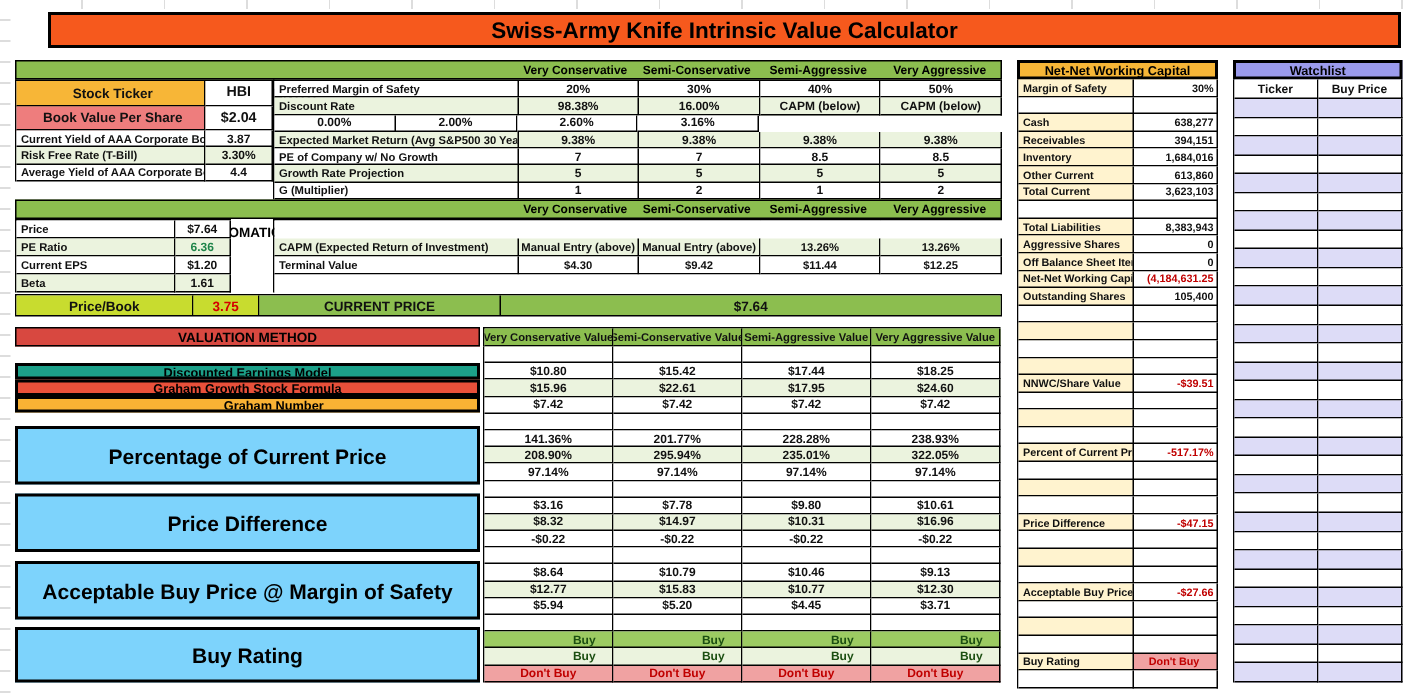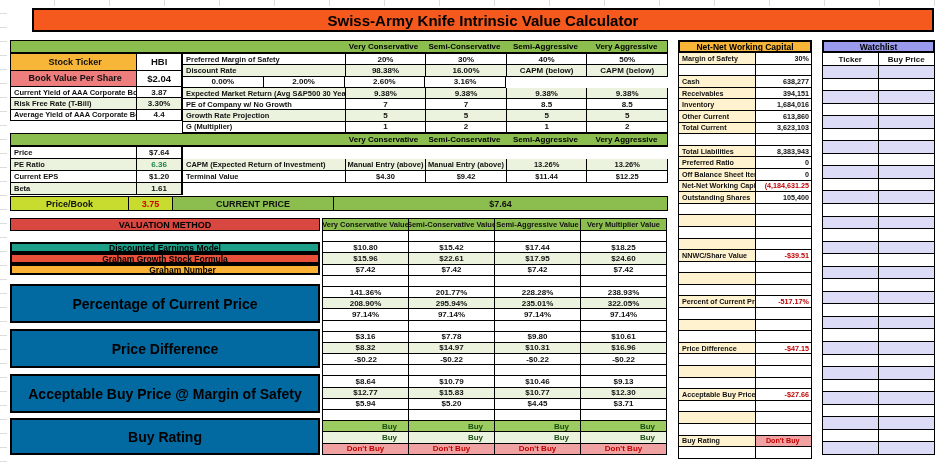--- a/index.html
+++ b/index.html
@@ -34,21 +34,21 @@
   .stock .i1 .lbl{background:#EE7D7D;justify-content:center;font-size:9px;}
   .stock .i0 .val,.stock .i1 .val{font-size:9.5px;}
   .stock div:nth-of-type(4) .cell{background:#EBF3DE;}
   
   .me{left:182px;top:53px;width:486px;border-left:1px solid #000;border-top:1px solid #000;}
   .me .row{height:11.3px;}
   .me .lbl{width:163px;font-size:7.5px;}
   .me .v{width:80.75px;}
   .me div:nth-of-type(even) .cell{background:#EBF3DE;}
   
-  .autostats{left:10px;top:146px;width:172px;border-left:1px solid #000;border-top:1px solid #000;}
+  .autostats{left:10px;top:146px;width:144px;border-left:1px solid #000;border-top:1px solid #000;}
   .autostats .row{height:12px;}
   .autostats .lbl{width:127px;font-size:7.5px;}
   .autostats .val{width:45px;justify-content:center;}
   .autostats div:nth-of-type(even) .cell{background:#EBF3DE;}
   .autostats .k-pe .val{color:#1E8449;}
   .autogrid{left:182px;top:146px;width:486px;border-top:1px solid #000;border-left:1px solid #000;}
   .autogrid .row{height:12px;}
   .autogrid .lbl{width:163px;font-size:7.5px;}
   .autogrid .v{width:80.75px;font-size:7.5px;}
   .autogrid div:nth-of-type(2) .cell{background:#EBF3DE;}
@@ -77,21 +77,21 @@
   .vlb.i0{top:242px;height:11px;font-size:8.5px;}
   .vlb.i1{top:253px;height:11px;font-size:8.5px;}
   .vlb.i2{top:264px;height:11px;font-size:8.5px;}
   .vlb.i3{top:284px;height:39px;font-size:14px;}
   .vlb.i4{top:329px;height:39px;font-size:14px;}
   .vlb.i5{top:374px;height:39px;font-size:14px;}
   .vlb.i6{top:418px;height:37px;font-size:14px;}
   .vlb.k-dem{background:#1CA089;}
   .vlb.k-ggsf{background:#E8503A;}
   .vlb.k-gn{background:#F9B234;padding-left:35px;}
-  .vlb.k-big{background:#0369a1;}
+  .vlb.k-big{background:#7dd3fc;}
   
   .nn-hdr{left:678px;top:40px;width:134px;height:13px;background:#F7B637;border:2px solid #000;
           display:flex;align-items:center;justify-content:center;font-size:8.5px;font-weight:bold;}
   .nn{left:678px;top:53px;width:134px;border-left:1px solid #000;}
   .nn .row{height:11.6px;}
   .nn .lbl{width:78px;background:#FFF3CF;font-size:7.2px;}
   .nn .val{width:56px;justify-content:flex-end;padding-right:2px;font-size:7.2px;}
   .nn .blank .lbl{background:#fff;}
   .nn .blank.shade .lbl{background:#FFF3CF;}
   .nn .k-neg .val{color:#C00000;}
@@ -289,21 +289,21 @@
   <div class="cell cp-lbl">CURRENT PRICE</div>
   <div class="cell cp-val">$7.64</div>
 </div>
 
 <div class="abs val-hdr-left">VALUATION METHOD</div>
 <div class="abs val-hdr-cols">
 
 <div class="cell i0">Very Conservative Value</div>
     <div class="cell i1">Semi-Conservative Value</div>
     <div class="cell i2">Semi-Aggressive Value</div>
-    <div class="cell i3">Very Multiplier Value</div>
+    <div class="cell i3">Very Aggressive Value</div>
   </div>
 
 <div>
 
     <div class="vlb i0 k-dem">Discounted Earnings Model</div>
 
     <div class="vlb i1 k-ggsf">Graham Growth Stock Formula</div>
 
     <div class="vlb i2 k-gn">Graham Number</div>
 
@@ -501,21 +501,21 @@
       <div class="cell lbl"></div>
       <div class="cell val"></div>
     </div>
 
     <div class="row i8">
       <div class="cell lbl">Total Liabilities</div>
       <div class="cell val">8,383,943</div>
     </div>
 
     <div class="row i9">
-      <div class="cell lbl">Preferred Ratio</div>
+      <div class="cell lbl">Aggressive Shares</div>
       <div class="cell val">0</div>
     </div>
 
     <div class="row i10">
       <div class="cell lbl">Off Balance Sheet Items</div>
       <div class="cell val">0</div>
     </div>
 
     <div class="row i11 k-neg">
       <div class="cell lbl">Net-Net Working Capital</div>

